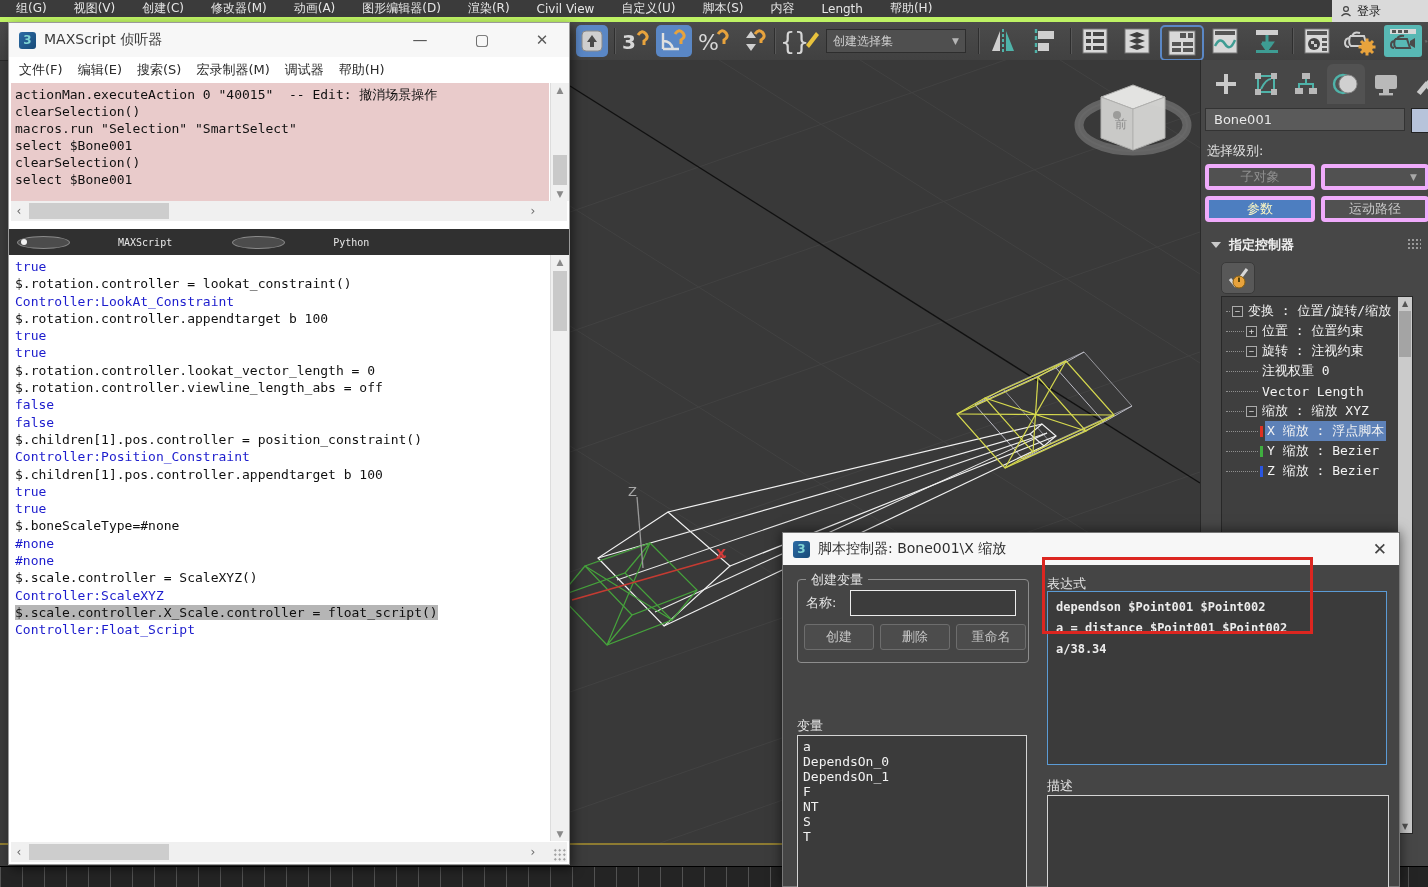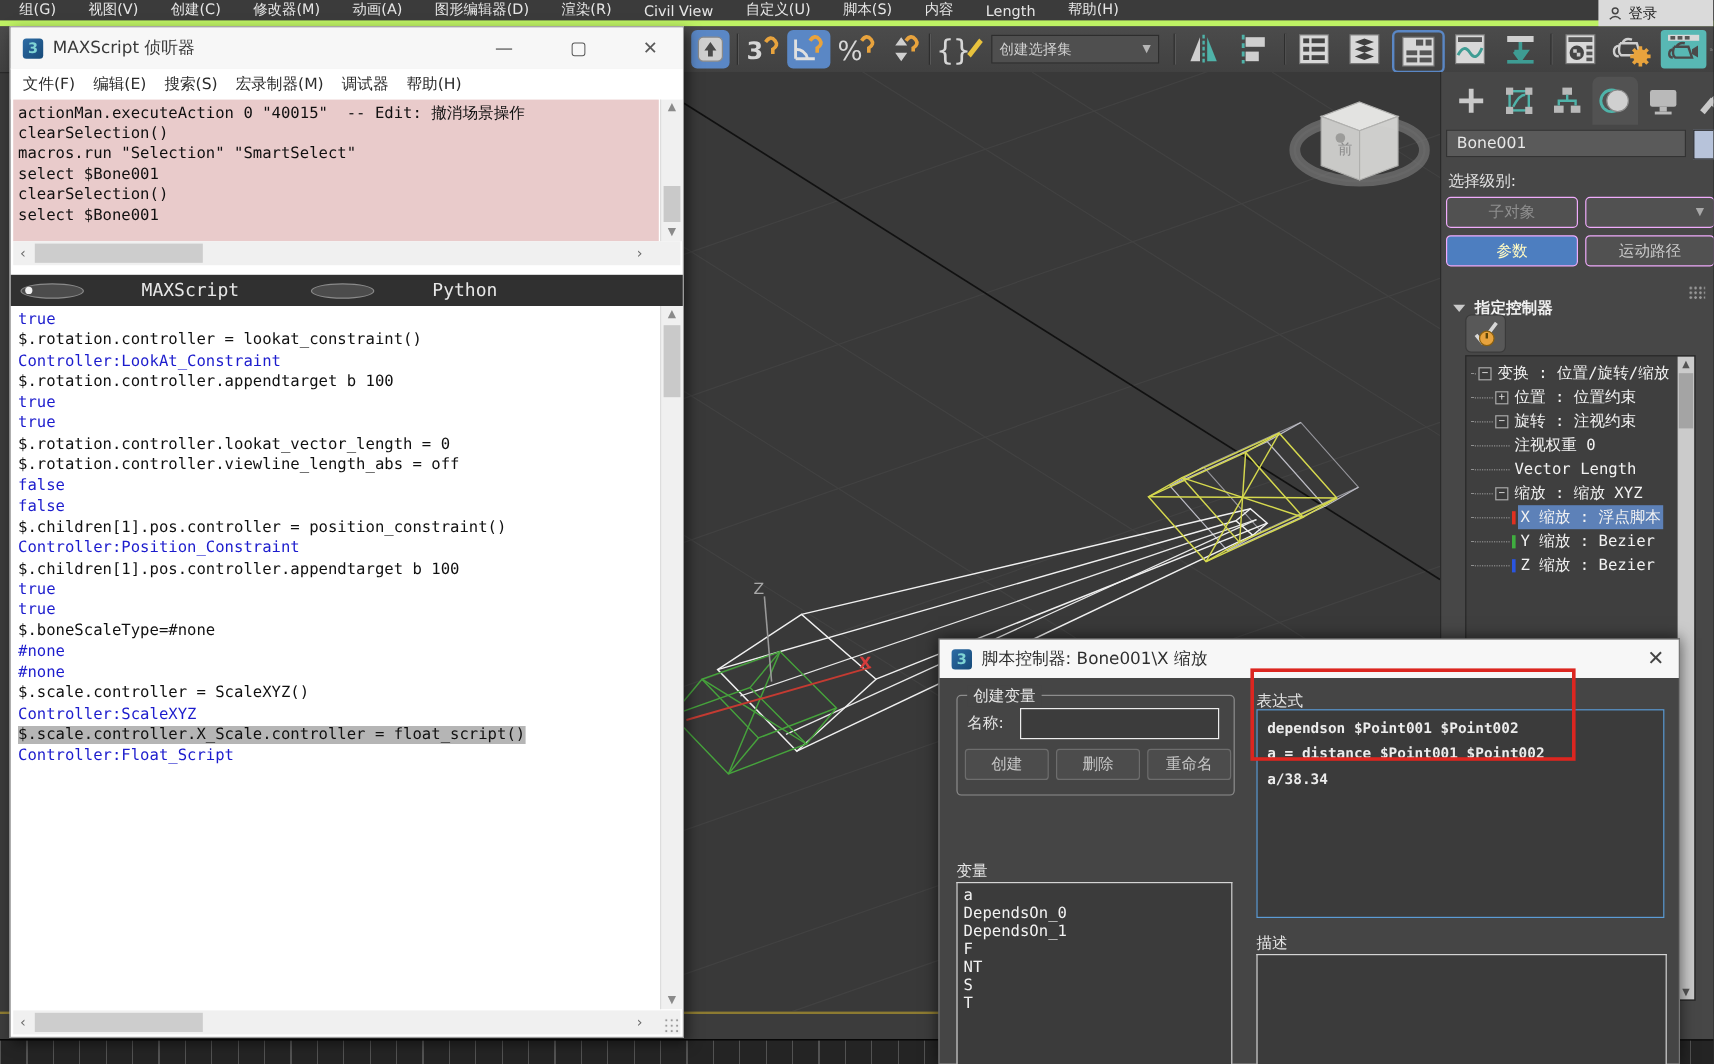--- a/index.html
+++ b/index.html
@@ -36,24 +36,24 @@
 
   
   .cmdpanel{left:1200px;top:60px;width:228px;height:806px;background:#474747;border-left:1px solid #2a2a2a;}
   .ctab{position:absolute;top:4px;width:38px;height:40px;display:flex;align-items:center;justify-content:center;}
   .ctab.active{background:#525252;border-radius:6px 6px 0 0;}
   .namefield{position:absolute;left:4px;top:48px;width:200px;height:23px;background:#5a5a5a;border:1px solid #333;
              color:#e8e8e8;font-size:13px;display:flex;align-items:center;padding-left:8px;box-sizing:border-box;}
   .swatch{position:absolute;left:210px;top:48px;width:18px;height:23px;background:#b7c3da;border:1px solid #222;}
   .plabel{position:absolute;color:#e2e2e2;font-size:13px;}
   .pbtn{position:absolute;height:26px;border-radius:4px;display:flex;align-items:center;justify-content:center;
-        font-size:13px;background:#515151;color:#c9c9c9;border:1px solid #f0abfc;box-sizing:border-box;}
+        font-size:13px;background:#515151;color:#c9c9c9;border:4px solid #f0abfc;box-sizing:border-box;}
   .pbtn.disabled{color:#8f8f8f;}
   .pbtn.blue{background:#4d7ec0;color:#fef9c3;align-items:center;}
-  .rollhead{position:absolute;left:0;top:184px;width:228px;height:26px;display:flex;align-items:center;
+  .rollhead{position:absolute;left:0;top:172px;width:228px;height:26px;display:flex;align-items:center;
             color:#f0f0f0;font-weight:bold;font-size:13px;gap:8px;padding-left:10px;box-sizing:border-box;}
   .tri{width:0;height:0;border-left:5px solid transparent;border-right:5px solid transparent;border-top:6px solid #c9c9c9;}
   .grip{position:absolute;right:8px;top:178px;width:14px;height:12px;
         background-image:radial-gradient(#9a9a9a 1px,transparent 1.2px);background-size:4px 4px;}
   .assignbtn{position:absolute;left:20px;top:202px;width:32px;height:30px;background:#585858;border-radius:5px;
              border:1px solid #3a3a3a;display:flex;align-items:center;justify-content:center;}
   .treebox{position:absolute;left:20px;top:236px;width:190px;height:536px;background:#3f3f3f;
            border:1px solid #282828;overflow:hidden;}
   .treescroll{position:absolute;right:0;top:0;width:14px;height:100%;background:#cbcbcb;}
   .treescroll .thumb{position:absolute;left:1px;top:14px;width:12px;height:46px;background:#a4a4a4;}
@@ -80,21 +80,21 @@
            font-size:13px;line-height:17px;color:#101010;padding:3px 0 0 4px;box-sizing:border-box;white-space:pre;}
   .vscroll{position:absolute;width:18px;background:#f0f0f0;border-left:1px solid #ddd;}
   .vscroll .varr{position:absolute;left:0;width:100%;text-align:center;color:#8a8a8a;font-size:9px;height:14px;line-height:14px;}
   .vscroll .vthumb{position:absolute;left:2px;width:14px;background:#c9c9c9;}
   .hscroll{position:absolute;left:2px;width:556px;height:20px;background:#f0f0f0;}
   .hscroll .harr{position:absolute;top:0;color:#6a6a6a;font-size:12px;line-height:20px;width:16px;text-align:center;}
   .hscroll .hthumb{position:absolute;top:2px;height:16px;background:#cdcdcd;}
   .langbar{position:absolute;left:0;top:206px;width:100%;height:26px;background:#303030;display:flex;align-items:center;}
   .radio{width:11px;height:11px;border-radius:50%;border:1px solid #8a8a8a;background:#4c4c4c;position:relative;flex:none;}
   .radio.on::after{content:"";position:absolute;left:2.5px;top:2.5px;width:6px;height:6px;border-radius:50%;background:#f2f2f2;}
-  .langbar span{color:#e8e8e8;font-size:15px;margin:0 0 0 8px;padding-left:40px;}
+  .langbar span{color:#e8e8e8;font-size:10px;margin:0 0 0 8px;padding-left:40px;}
   .codearea{position:absolute;left:2px;top:232px;width:538px;height:586px;background:#fff;overflow:hidden;
             font-size:13px;line-height:17.3px;padding:3px 0 0 4px;box-sizing:border-box;white-space:pre;}
   .cl-b{color:#1c1ccd;}
   .cl-k{color:#101010;}
   .cl-sel{background:#b5b5b5;}
   .lgrip{position:absolute;right:3px;bottom:3px;width:13px;height:13px;
          background-image:radial-gradient(#9a9a9a 1px,transparent 1.2px);background-size:4.5px 4.5px;}
 
   
   .dialog{left:782px;top:532px;width:618px;height:355px;background:#454545;border:1px solid #777;

